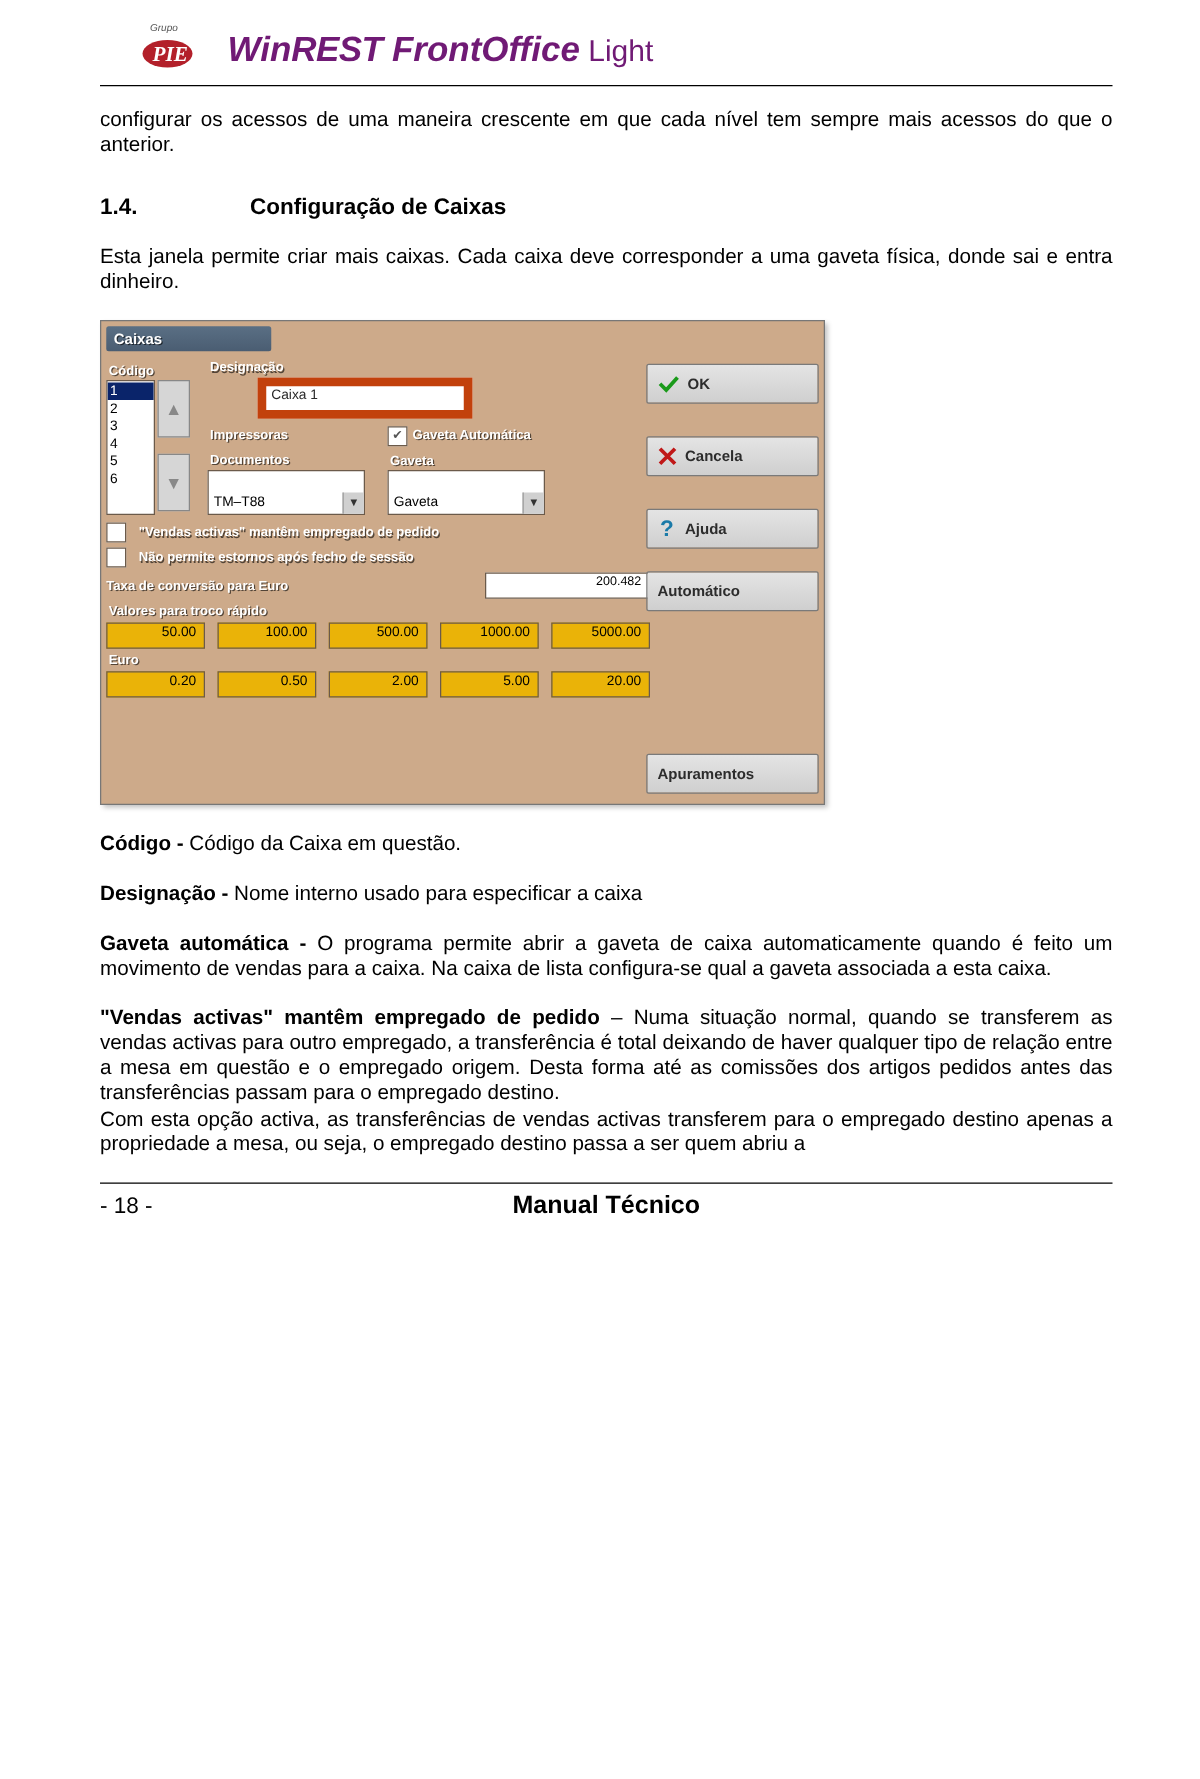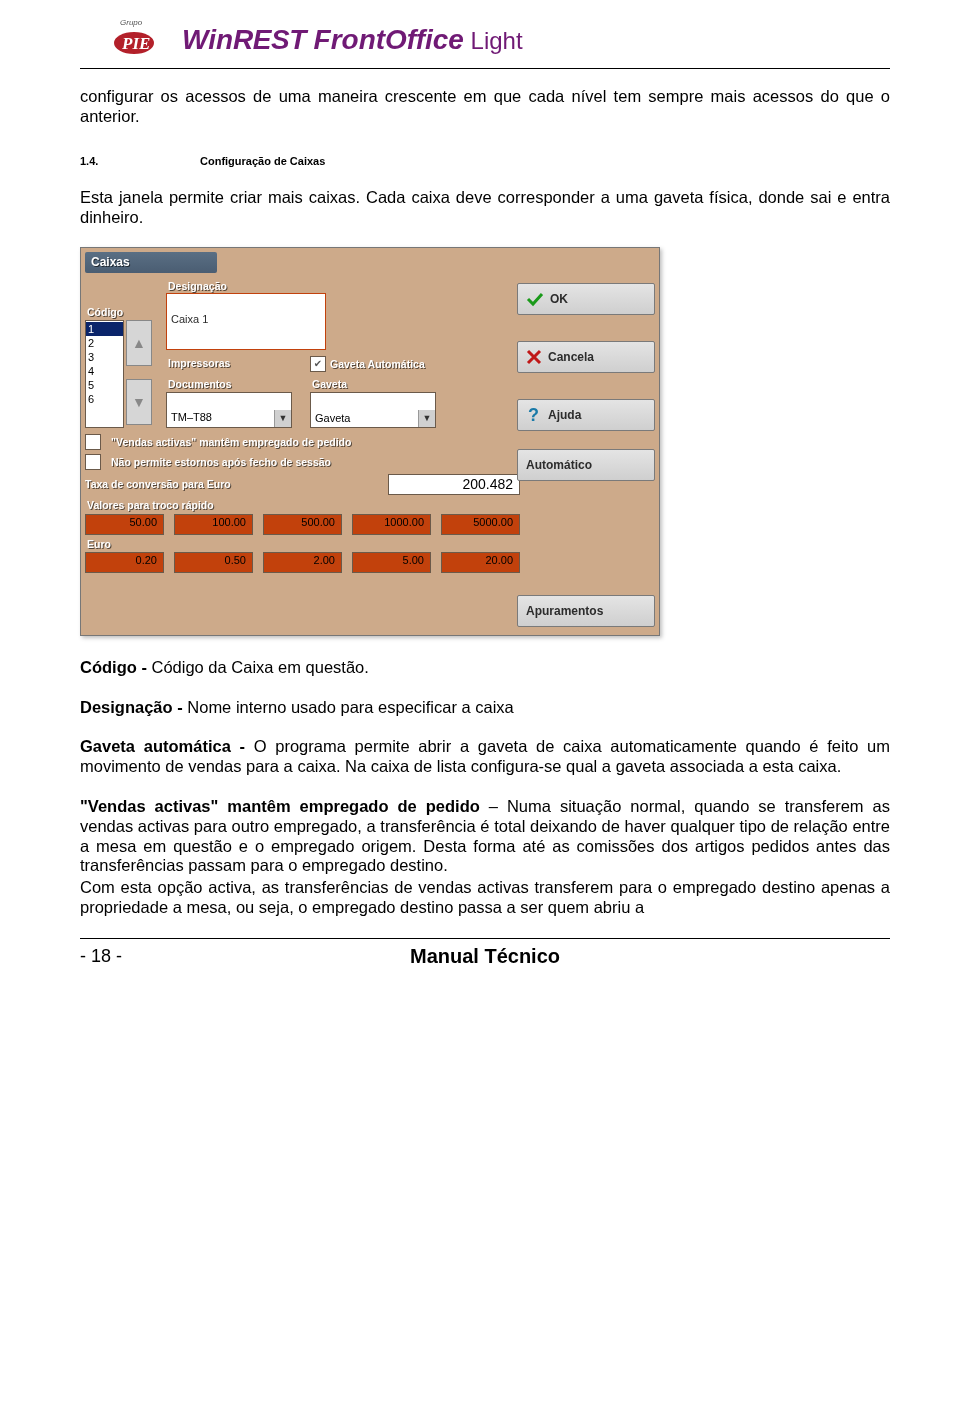--- a/index.html
+++ b/index.html
@@ -39,21 +39,21 @@
     color: #701a75;
     font-style: italic;
   }
   .product-title .win { font-weight: bold; font-style: italic; }
   .product-title .rest { font-weight: 900; font-style: italic; letter-spacing: -0.5px; }
   .product-title .fo { font-weight: bold; font-style: italic; }
   .product-title .light { font-weight: normal; font-style: normal; font-size: 24px; }
   hr.top { border: none; border-top: 1px solid #000; margin: 0 0 18px 0; }
   hr.bottom { border: none; border-top: 1px solid #000; margin: 14px 0 6px 0; }
   .body-text { font-size: 16.5px; line-height: 1.2; text-align: justify; }
-  .sec-row { display: flex; margin: 28px 0 20px 0; font-weight: bold; font-size: 11px; }
+  .sec-row { display: flex; margin: 28px 0 20px 0; font-weight: bold; font-size: 18px; }
   .sec-num { width: 120px; }
   .para { margin: 0 0 20px 0; }
   .bold { font-weight: bold; }
 
   
   .shot-wrap { margin: 0 0 22px 0; }
   .shot {
     width: 570px;
     background: #cdaa8a;
     border: 1px solid #777;
@@ -98,22 +98,22 @@
   .spin {
     display:flex; flex-direction:column; justify-content:space-between;
     height:105px; width:24px; margin-left:2px;
   }
   .sbtn {
     width:24px; height:44px; background:#d6d6d6; border:1px solid #888;
     display:flex; align-items:center; justify-content:center; font-size:14px; color:#888;
   }
   .desig-col { flex:1; }
   .txt {
-    background:#fff; border:1px solid #c2410c; height:17px; padding:19px 4px;
-    font-size:11px; color:#2a2a2a;
+    background:#fff; border:7px solid #c2410c; height:17px; padding:1px 4px;
+    font-size:11px; color:#2a2a2a;margin-left:40px;
   }
   .dd {
     background:#fff; border:1px solid #6b5a4a; height:17px;
     display:flex; align-items:center; justify-content:space-between;
     padding:17px 0 0 4px; font-size:11px; width:120px;
   }
   .dd .ar {
     width:16px; height:17px; background:#d0d0d0; border-left:1px solid #999;
     display:flex;align-items:center;justify-content:center; font-size:9px; color:#333;
   }
@@ -121,23 +121,23 @@
     width:14px; height:14px; background:#fff; border:1px solid #6b5a4a;
     display:inline-flex; align-items:center; justify-content:center; font-size:10px; color:#555;
     vertical-align:middle; margin-right:4px;
   }
   .chkrow { display:flex; align-items:center; font-size:11px; }
   .chkrow .chlabel { color:#fff; text-shadow:1px 1px 0 rgba(0,0,0,.6); font-weight:bold; font-size:10.5px; }
   .opts { margin-top:6px; }
   .opts .row { display:flex; align-items:center; gap:6px; margin:4px 0; }
   .opts .lead  { display:flex; align-items:center; }
   .opts .wide { flex:1; }
-  .valuebox { background:#fff; border:1px solid #6b5a4a; height:17px; width:120px; text-align:right; padding:1px 6px 1px 4px; font-size:14px; }
+  .valuebox { background:#fff; border:1px solid #6b5a4a; height:17px; width:120px; text-align:right; padding:1px 6px 1px 4px; font-size:10px; }
   .valsrow { display:flex; gap:10px; margin-top:2px; }
-  .valsrow .v { background:#c2410c; border:1px solid #6b5a4a; height:17px; width:70px; text-align:right; padding:1px 6px 1px 4px; font-size:11px; }
+  .valsrow .v { background:#eab308; border:1px solid #6b5a4a; height:17px; width:70px; text-align:right; padding:1px 6px 1px 4px; font-size:11px; }
   .btn {
     height:30px; background:linear-gradient(#e4e4e4,#cfcfcf);
     border:1px solid #7a7a7a; border-radius:2px;
     display:flex; align-items:center; gap:6px; padding:0 8px;
     font-size:12px; font-weight:bold; color:#2c2c2c;
   }
   .btn.short { height:30px; width:120px; }
   .btn svg { flex-shrink:0; }
   .spacer6 { height:6px; }
   .spacer14 { height:14px; }

